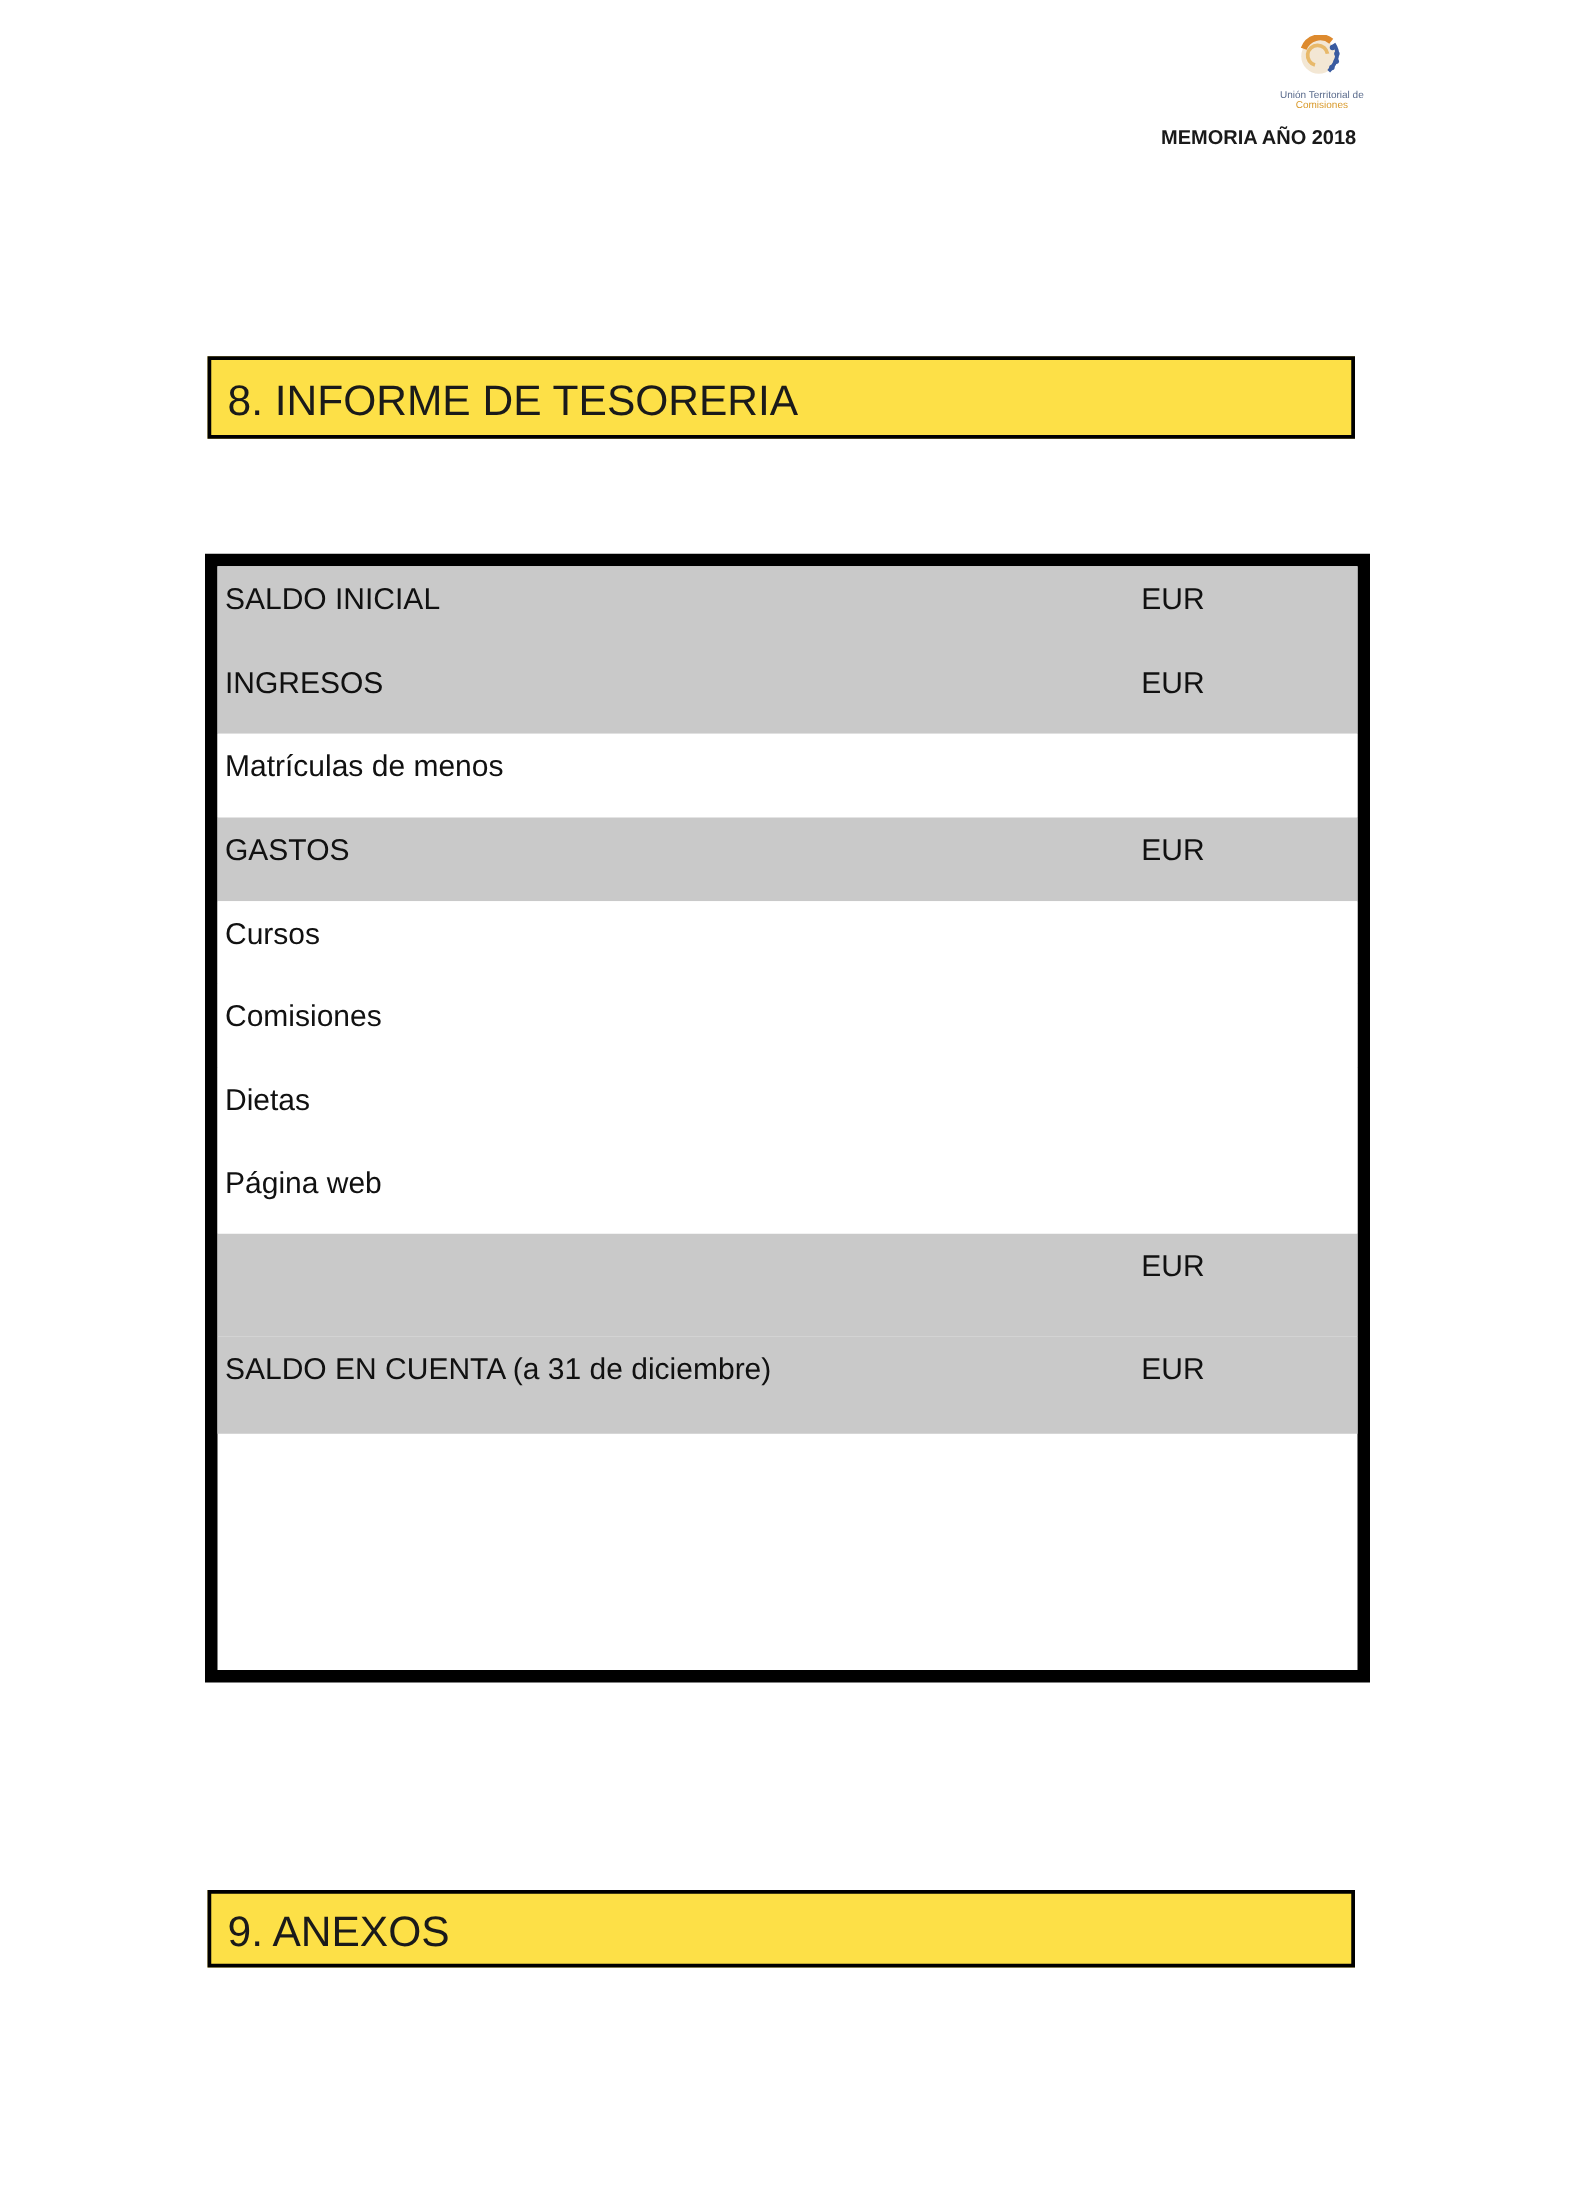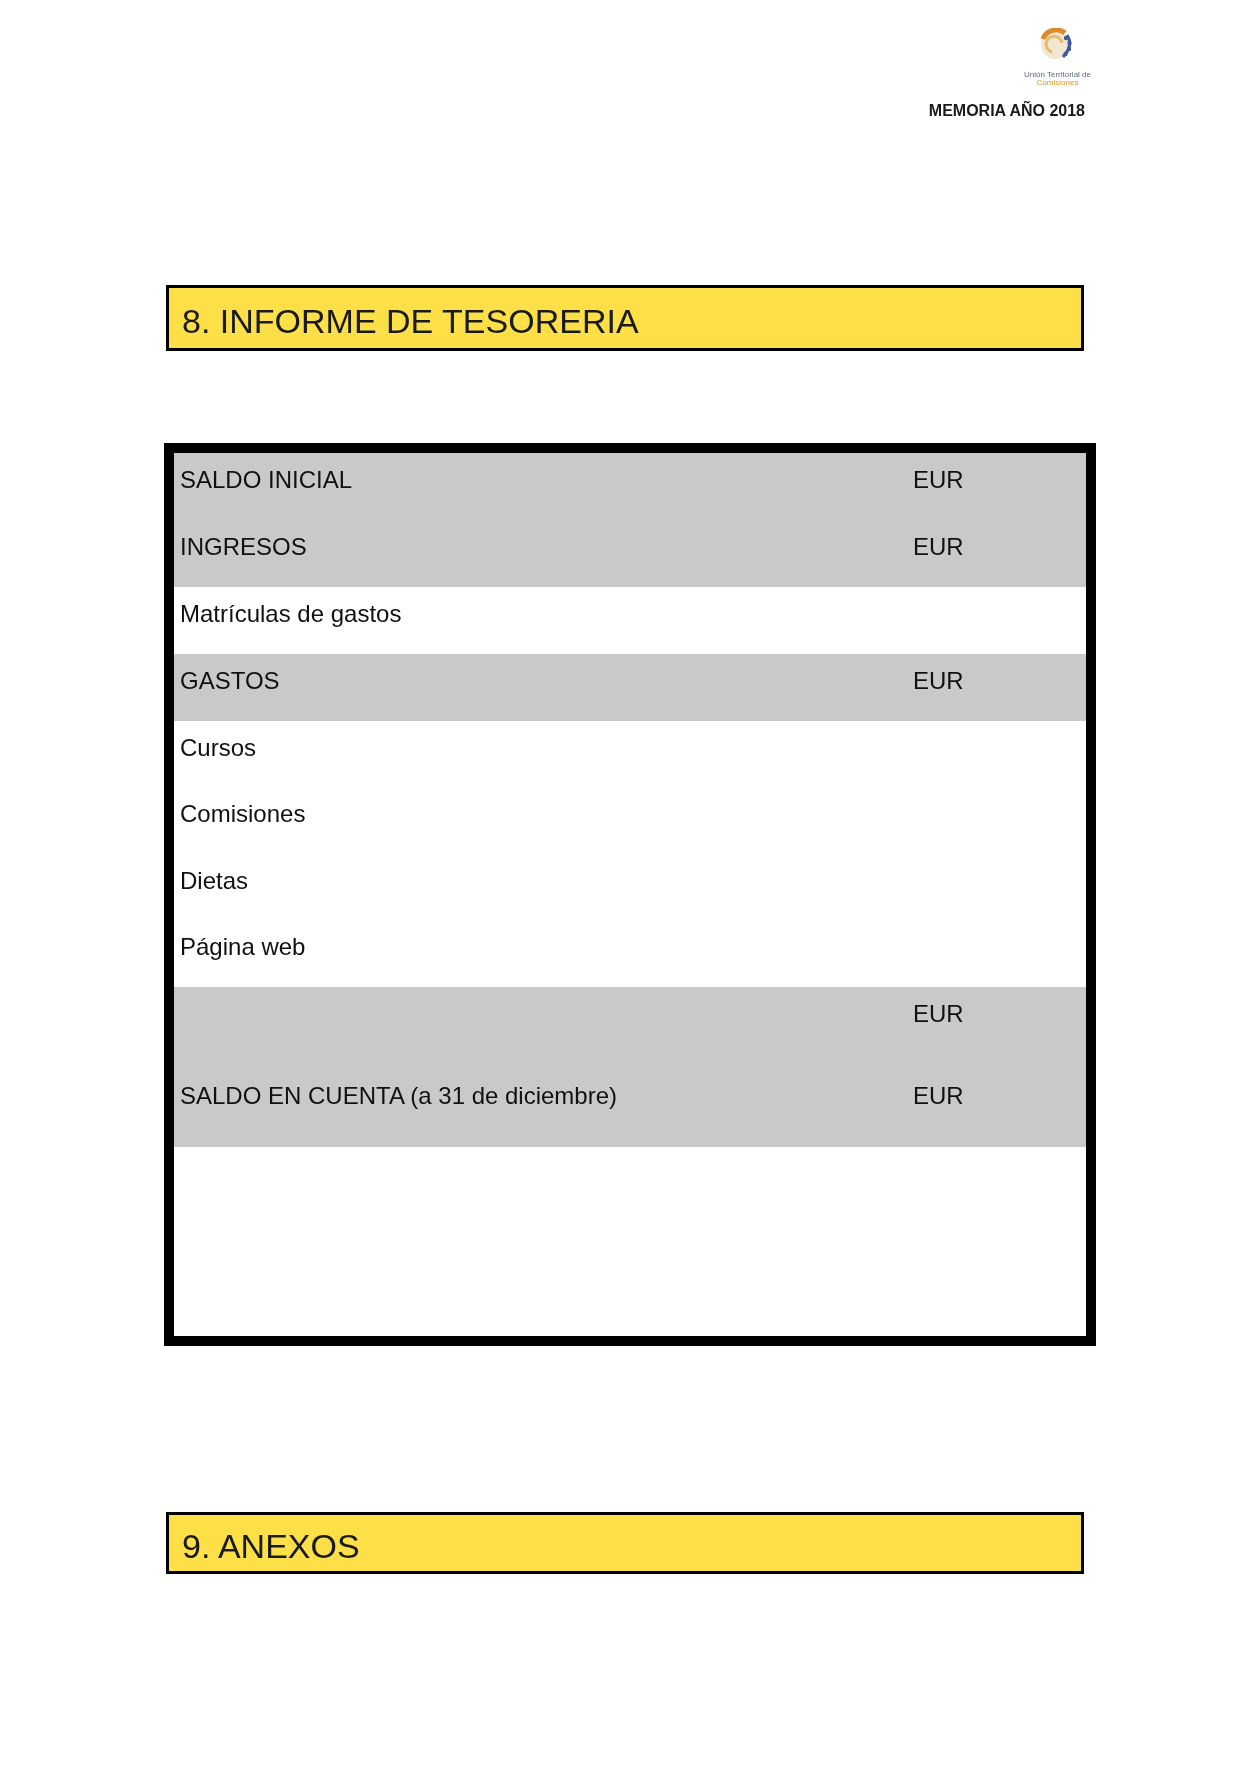--- a/index.html
+++ b/index.html
@@ -140,21 +140,21 @@
     <span class="cell-total">EUR</span>
   </div>
 
   <div class="t-row hl">
     <span class="cell-label">INGRESOS</span>
     <span class="cell-total">EUR</span>
   </div>
 
 
   <div class="t-row">
-    <span class="cell-label">Matrículas de gastos</span>
+    <span class="cell-label">Matrículas de menos</span>
     <span class="cell-total"></span>
   </div>
 
   <div class="t-row hl">
     <span class="cell-label">GASTOS</span>
     <span class="cell-total">EUR</span>
   </div>
 
   <div class="t-row">
     <span class="cell-label">Cursos</span>

